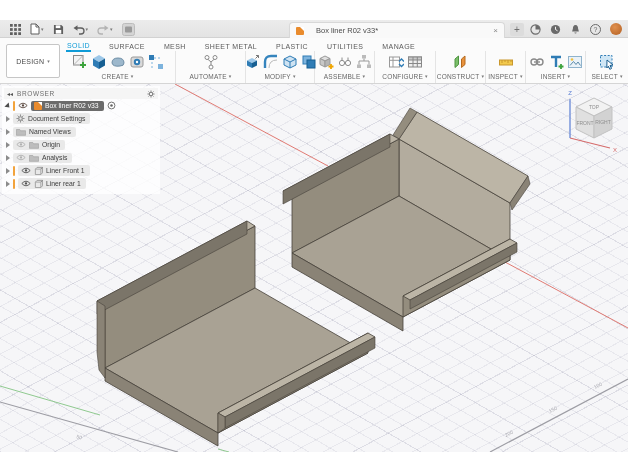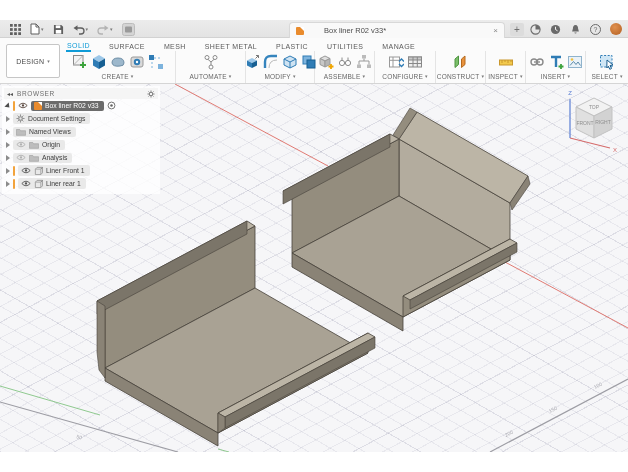--- a/index.html
+++ b/index.html
@@ -6,21 +6,21 @@
   .screen{position:relative;width:628px;height:472px;background:#fff;overflow:hidden;
           font-family:"Liberation Sans",sans-serif;-webkit-font-smoothing:antialiased;}
   
   .titlebar{position:absolute;left:0;top:20px;width:628px;height:18px;
             background:linear-gradient(#ececec,#e3e3e3);border-bottom:1px solid #d2d2d2;box-sizing:border-box;}
   .tb-left{position:absolute;left:10px;top:0;height:18px;display:flex;align-items:center;gap:9px;}
   .tb-btn{display:flex;align-items:center;gap:1px;cursor:pointer;}
   .caret{font-size:5px;color:#7a7a7a;line-height:1;}
   .doc-tab{position:absolute;left:289px;top:2px;width:216px;height:16px;background:#f9f9f9;
            border:1px solid #d8d8d8;border-bottom:none;border-radius:4px 4px 0 0;box-sizing:border-box;
-           display:flex;align-items:center;padding:0 6px;gap:20px;}
+           display:flex;align-items:center;padding:0 6px;gap:12px;}
   .doc-tab-label{font-size:7.5px;color:#4c4c4c;flex:1;white-space:nowrap;overflow:hidden;}
   .tab-close{font-size:8px;color:#8a8a8a;cursor:pointer;line-height:1;}
   .new-tab{position:absolute;left:510px;top:3px;width:14px;height:13px;display:flex;align-items:center;
            justify-content:center;font-size:10px;color:#6f6f6f;background:#dcdcdc;border-radius:2px;cursor:pointer;}
   .tb-right{position:absolute;right:6px;top:0;height:18px;display:flex;align-items:center;gap:9px;}
   .help-circ{width:11px;height:11px;border:1px solid #6a6a6a;border-radius:50%;box-sizing:border-box;
              display:flex;align-items:center;justify-content:center;font-size:7px;color:#6a6a6a;}
   .avatar{width:12px;height:12px;border-radius:50%;background:radial-gradient(circle at 40% 35%,#e0904e,#b35f22);}
   
   .ribbon{position:absolute;left:0;top:38px;width:628px;height:46px;background:#fbfbfb;

